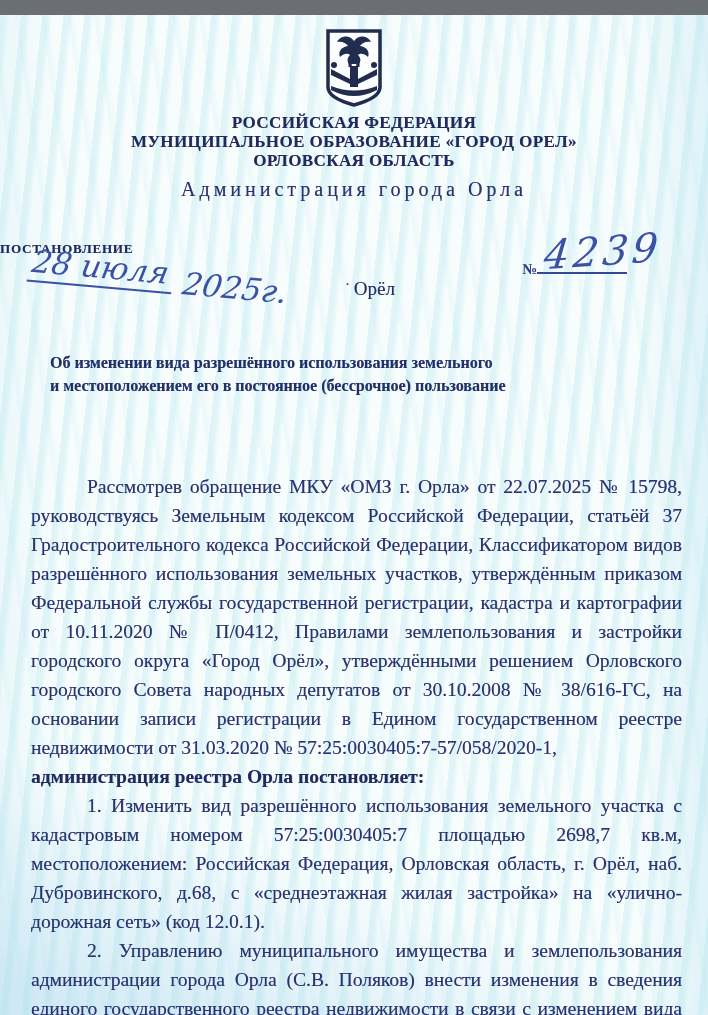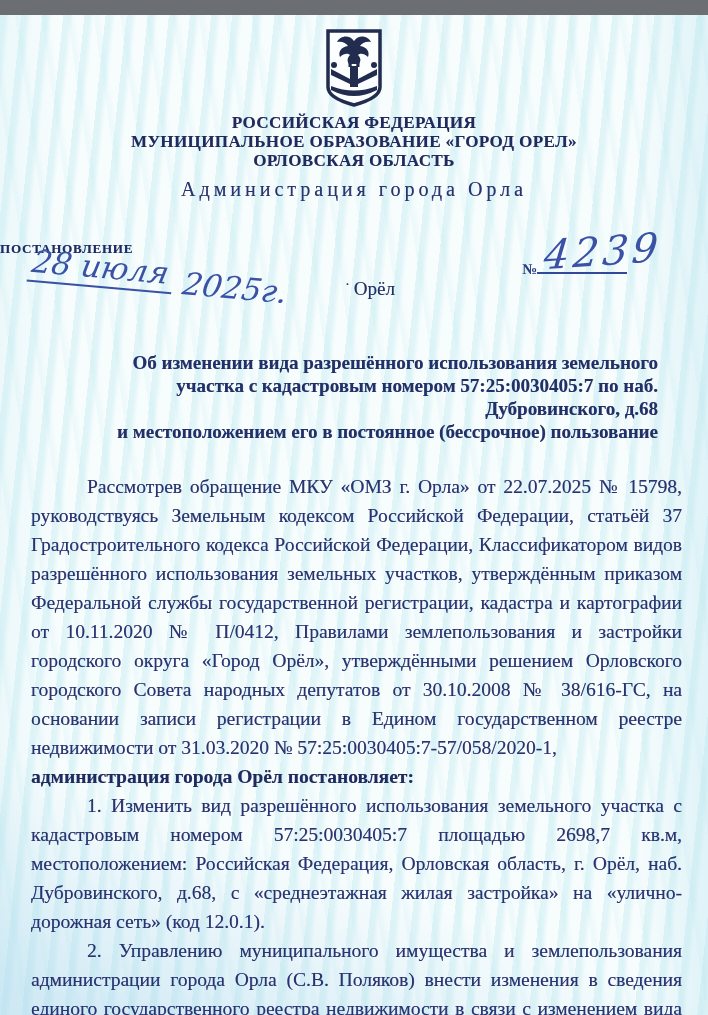--- a/index.html
+++ b/index.html
@@ -39,22 +39,22 @@
   .hand-date .part1 { border-bottom:2px solid #3a52a6; padding:0 6px 1px 2px; }
   .hand-date .part2 { display:inline-block; transform:translateY(9px); margin-left:10px; }
 
   .num-block { position:absolute; top:243px; left:522px; }
   .num-sign { font-size:15px; font-weight:bold; color:#2c3a7a; }
   .num-line { display:inline-block; width:90px; border-bottom:2px solid #34489a; height:14px; }
   .hand-num { position:absolute; left:22px; top:-30px; font-size:40px; letter-spacing:4px;
               transform:rotate(-4deg) skewX(-10deg); white-space:nowrap; }
 
   
-  .subject { position:absolute; top:336px; left:50px; right:50px; text-align:right;
-             font-weight:bold; font-size:19px; line-height:23px; color:#223068; }
+  .subject { position:absolute; top:336px; left:50px; right:50px; text-align:left;
+             font-weight:bold; font-size:16px; line-height:23px; color:#223068; }
 
   
   .body { position:absolute; top:457px; left:31px; right:26px;
           font-size:19.5px; line-height:29px; text-align:justify; color:#293370; }
   .body p { margin:0; }
   .p-indent { text-indent:56px; }
   .resolve { font-weight:bold; color:#1f2a5e; }
 </style>
 </head>
 <body>
@@ -88,25 +88,24 @@
 
   <div class="num-block">
     <span class="num-sign">№</span><span class="num-line"></span>
     <span class="hand-num hand">4239</span>
   </div>
 
   <div class="city ink">Орёл</div>
 
   <div class="subject ink">
     <div>Об изменении вида разрешённого использования земельного</div>
-    <div>участка с кадастровым номером 57:25:0030405:7 по наб. Дубровинского, д.68</div>
     <div>и местоположением его в постоянное (бессрочное) пользование</div>
   </div>
 
   <div class="body ink">
     <p class="p-indent">Рассмотрев обращение МКУ «ОМЗ г. Орла» от 22.07.2025 № 15798, руководствуясь Земельным кодексом Российской Федерации, статьёй 37 Градостроительного кодекса Российской Федерации, Классификатором видов разрешённого использования земельных участков, утверждённым приказом Федеральной службы государственной регистрации, кадастра и картографии от 10.11.2020 № П/0412, Правилами землепользования и застройки городского округа «Город Орёл», утверждёнными решением Орловского городского Совета народных депутатов от 30.10.2008 № 38/616-ГС, на основании записи регистрации в Едином государственном реестре недвижимости от 31.03.2020 № 57:25:0030405:7-57/058/2020-1,</p>
-    <p class="resolve">администрация города Орёл постановляет:</p>
+    <p class="resolve">администрация реестра Орла постановляет:</p>
     <p class="p-indent">1. Изменить вид разрешённого использования земельного участка с кадастровым номером 57:25:0030405:7 площадью 2698,7 кв.м, местоположением: Российская Федерация, Орловская область, г. Орёл, наб. Дубровинского, д.68, с «среднеэтажная жилая застройка» на «улично-дорожная сеть» (код 12.0.1).</p>
     <p class="p-indent">2. Управлению муниципального имущества и землепользования администрации города Орла (С.В. Поляков) внести изменения в сведения единого государственного реестра недвижимости в связи с изменением вида разрешённого использования земельного участка с кадастровым номером 57:25:0030405:7.</p>
 
   </div>
 
 </div>
 
 </body></html>

